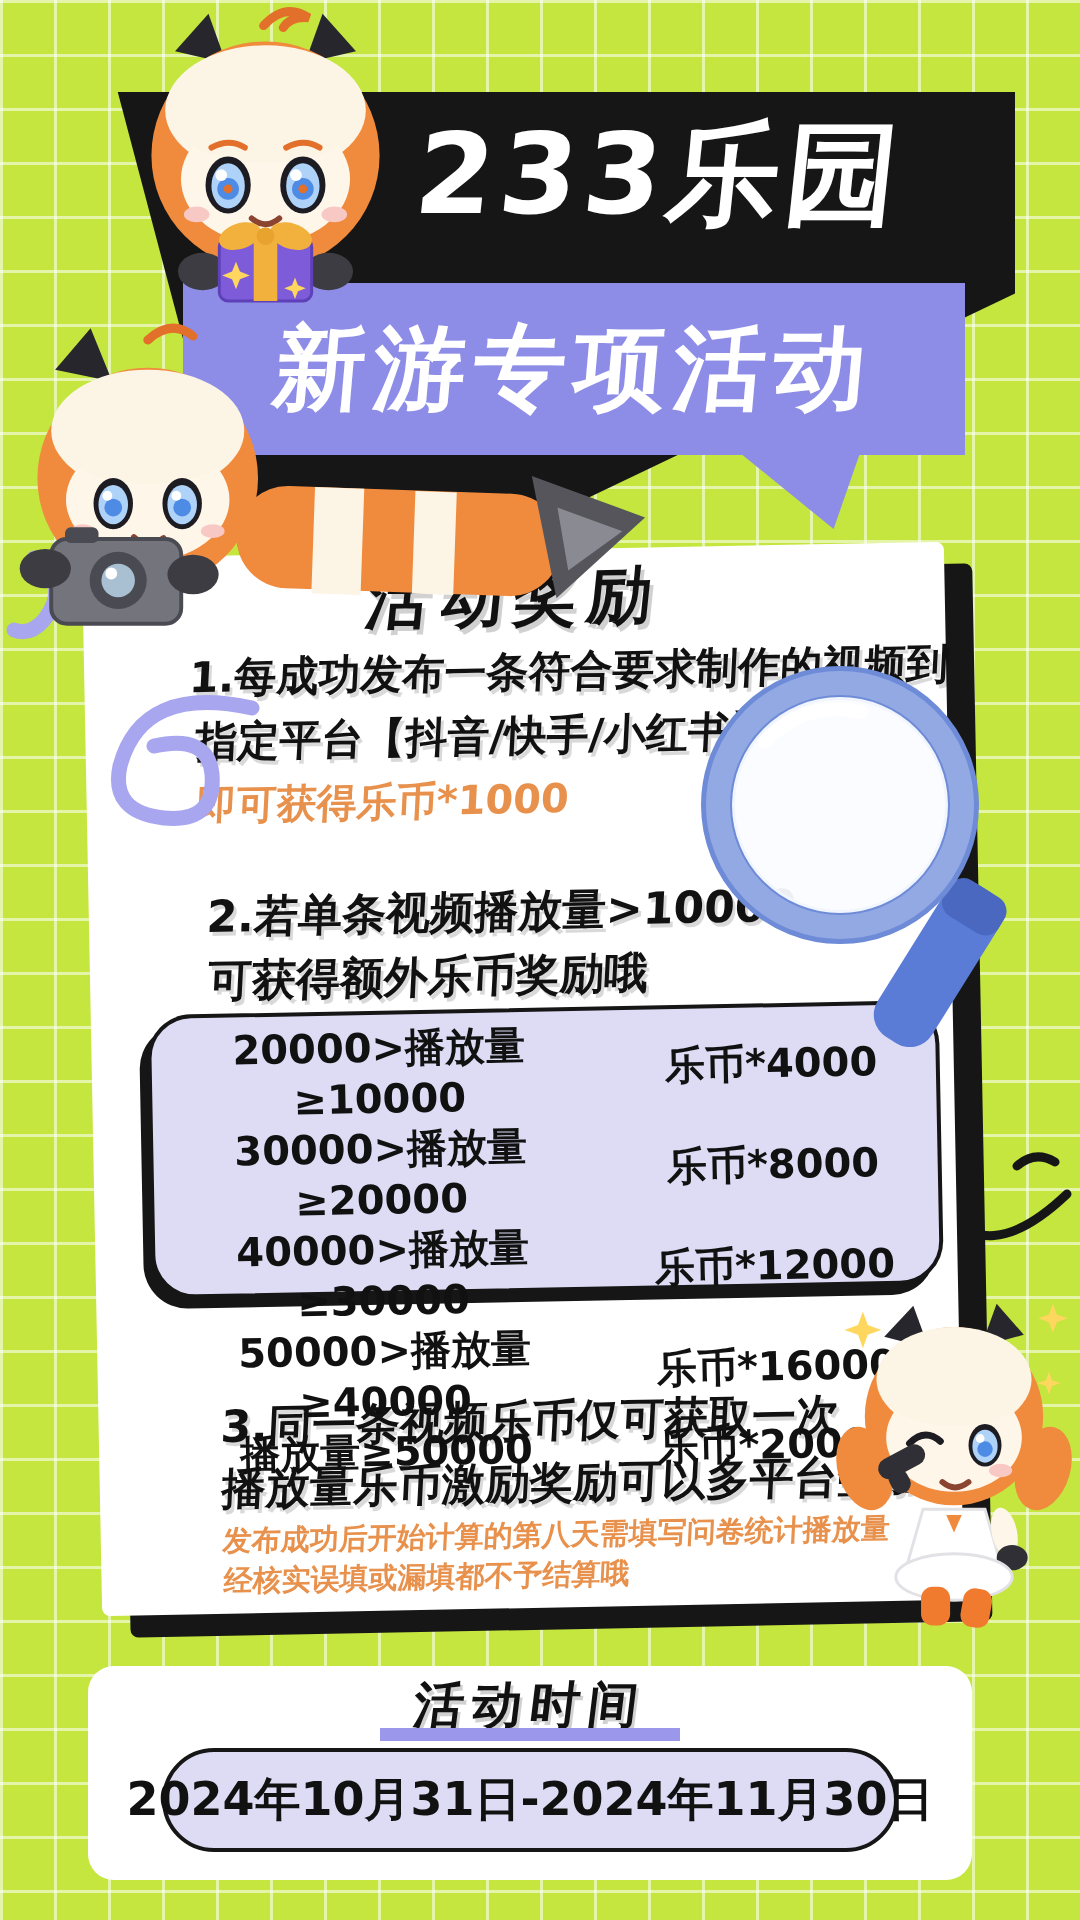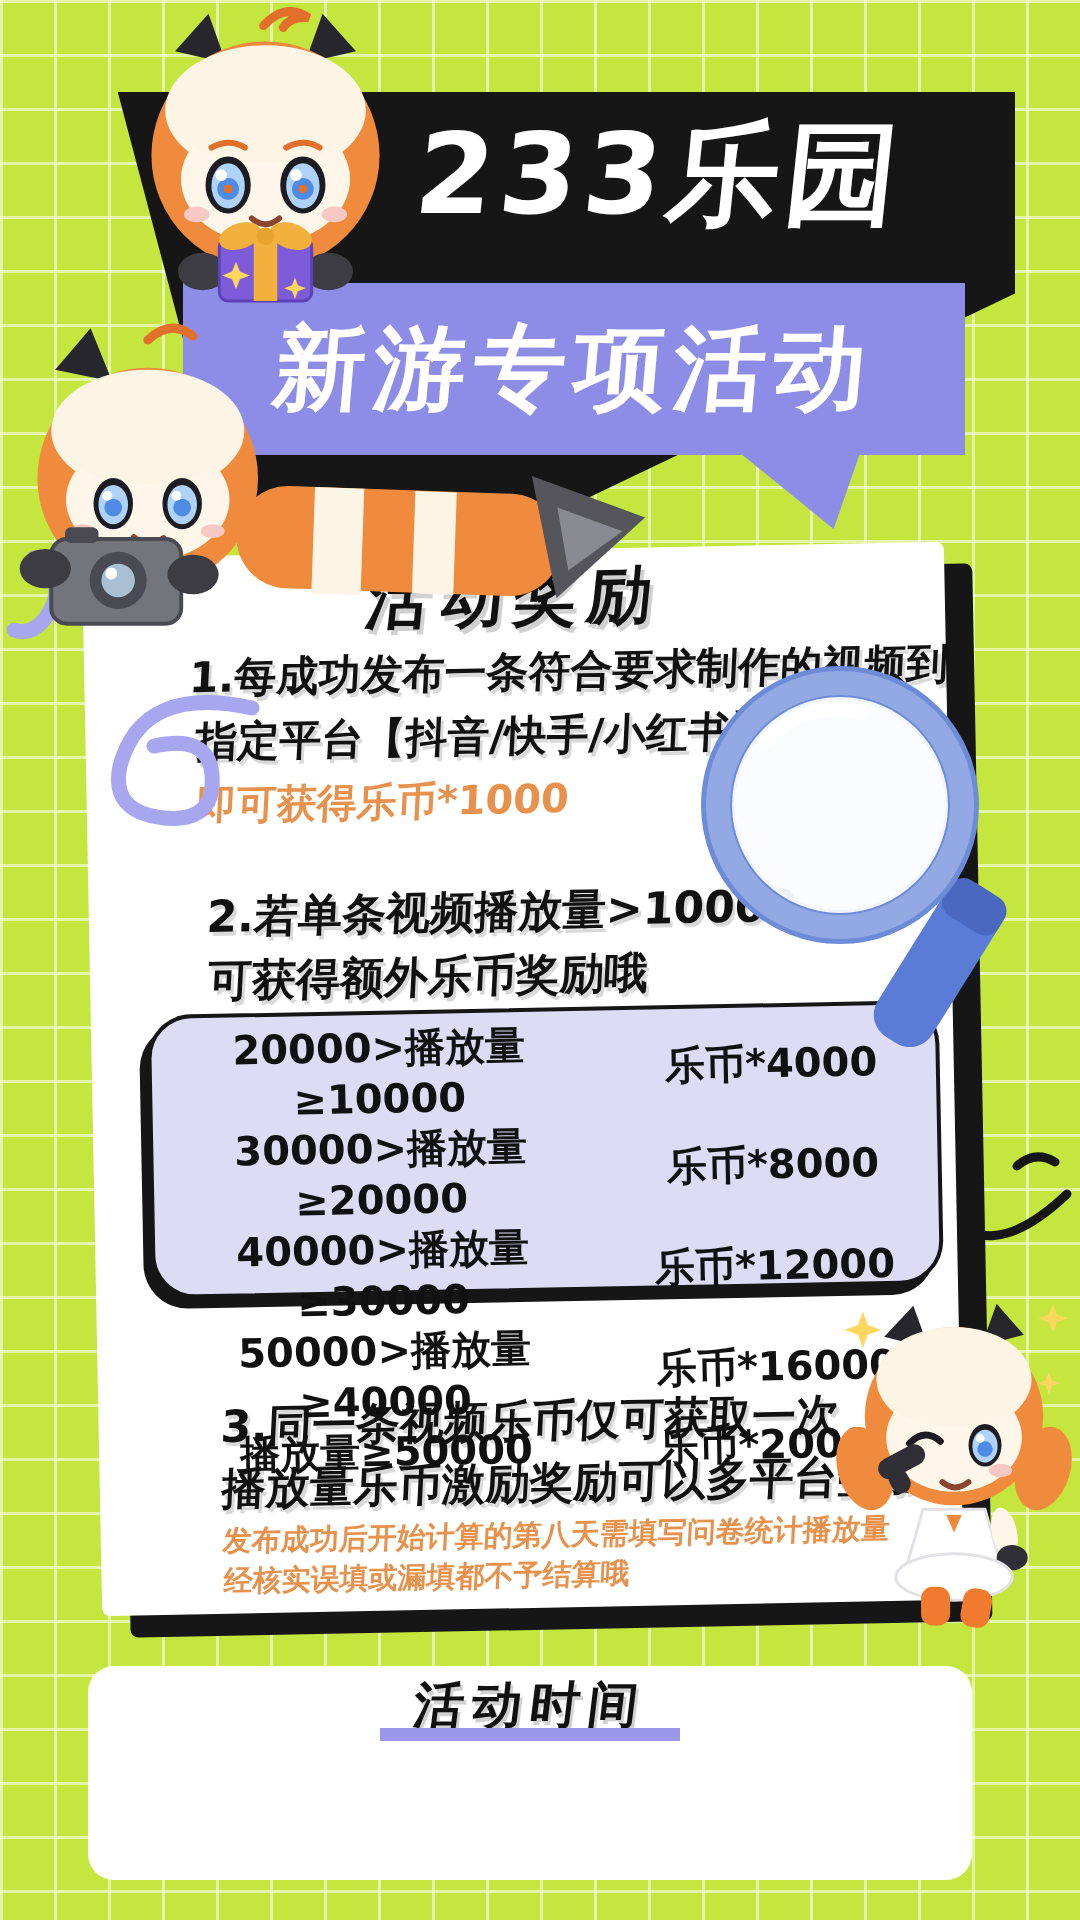--- a/index.html
+++ b/index.html
@@ -260,13 +260,16 @@
   <ellipse cx="182" cy="262" rx="13" ry="26" fill="#fff6ea" transform="rotate(-12 182 262)"></ellipse>
   <ellipse cx="190" cy="288" rx="16" ry="13" fill="#2f2f35"></ellipse>
   <ellipse cx="130" cy="308" rx="60" ry="24" fill="#ffffff" stroke="#e2e2e6" stroke-width="3"></ellipse>
   <rect x="96" y="318" width="30" height="40" rx="12" fill="#f07b2e"></rect>
   <rect x="138" y="320" width="30" height="40" rx="12" fill="#f07b2e" transform="rotate(10 153 340)"></rect>
 </svg>
 
 <div class="abs bottom-panel">
   <div class="time-title">活动时间</div>
   <div class="time-underline"></div>
+  <div class="date-box">
+    <span>2024年10月31日-2024年11月30日</span>
+  </div>
 </div>
 
 </body></html>

